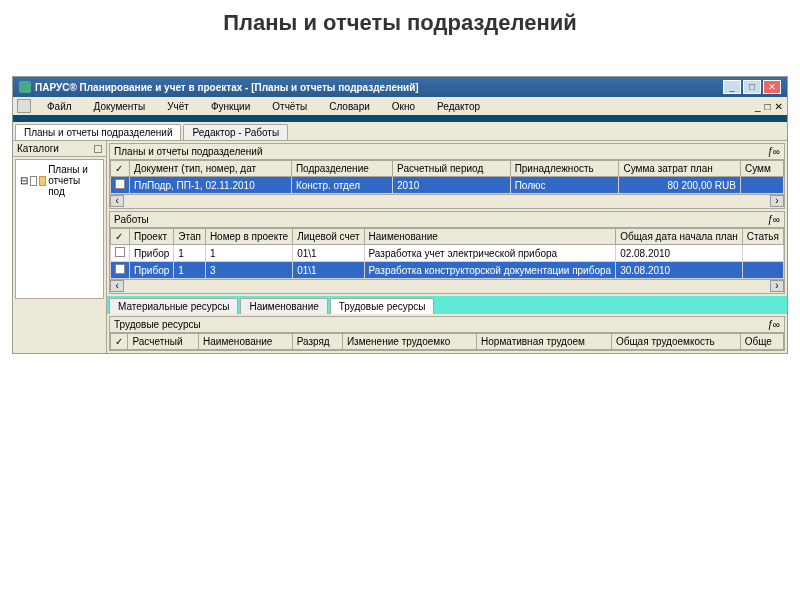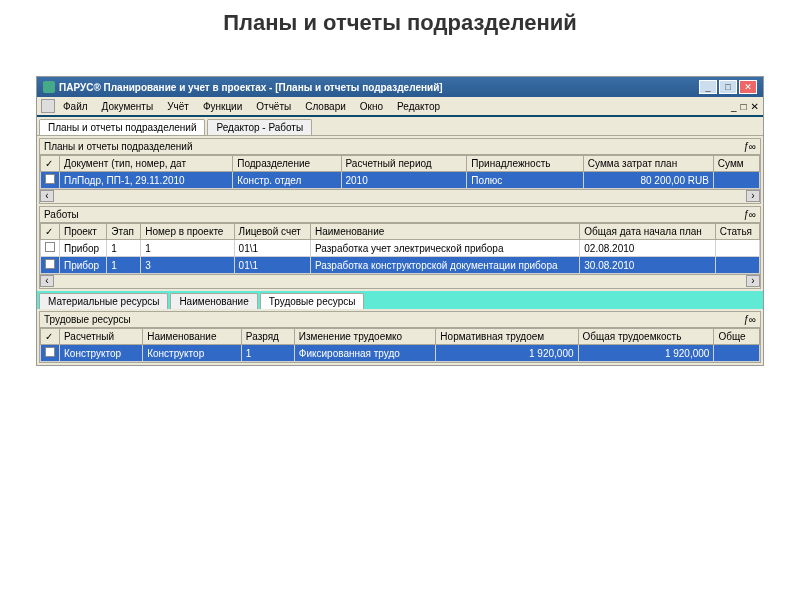--- a/index.html
+++ b/index.html
@@ -1,25 +1,25 @@
 <!DOCTYPE html>
 <html><head>
 <meta charset="utf-8">
 <style>
 *{box-sizing:border-box;margin:0;padding:0;font-family:Tahoma,Arial,sans-serif;font-size:10px}
 body{background:#fff}
 .page-title{text-align:center;font-size:22px;color:#333;padding:10px 0 30px}
-.app{margin:10px 36px;border:1px solid #999}
+.app{margin:10px 12px;border:1px solid #999}
 .titlebar{background:linear-gradient(#3a6ea5,#2a5a8f);color:#fff;padding:3px 6px;display:flex;align-items:center;gap:4px}
 .tb-logo{width:12px;height:12px;background:#4a8;border-radius:2px}
 .tb-title{flex:1;font-weight:bold}
 .tb-btns{display:flex;gap:2px}
 .tb-btn{width:18px;height:14px;background:#cde;border:1px solid #fff;color:#333;text-align:center;line-height:12px;font-size:9px}
 .tb-btn.close{background:#e66;color:#fff}
-.menubar{background:#ece9d8;border-bottom:2px solid #0c4a6e;padding:2px 4px;display:flex;align-items:center;gap:2px}
+.menubar{background:#ece9d8;border-bottom:7px solid #0c4a6e;padding:2px 4px;display:flex;align-items:center;gap:10px}
 .m-ico{width:14px;height:14px;background:#ddd;border:1px solid #999}
 .m-item{padding:1px 6px}
 .m-right{margin-left:auto;display:flex;gap:4px}
 .tabs{background:#ece9d8;display:flex;padding:2px 2px 0;border-bottom:1px solid #aca899}
 .tab{background:#fff;border:1px solid #aca899;border-bottom:none;padding:2px 8px;margin-right:2px;border-radius:2px 2px 0 0}
 .tab.inactive{background:#f0f0f0}
 .body{display:flex;background:#ece9d8}
 .sidebar{width:130px;background:#ece9d8;border-right:1px solid #aca899;padding:0}
 .side-hdr{background:#ece9d8;padding:2px 4px;border-bottom:1px solid #aca899;display:flex;justify-content:space-between;align-items:center}
 .side-ctl{width:8px;height:8px;border:1px solid #888}
@@ -75,40 +75,54 @@
    <span>_</span>
    <span>□</span>
    <span>✕</span>
   </div>
  </div>
  <div class="tabs">
   <div class="tab">Планы и отчеты подразделений</div>
   <div class="tab inactive">Редактор - Работы</div>
  </div>
  <div class="body">
+  <div class="sidebar">
+   <div class="side-hdr">
+    <span>Каталоги</span>
+    <span class="side-ctl"></span>
+   </div>
+   <div class="tree">
+    <div class="tree-item">
+     <span>⊟</span>
+     <span class="tree-ck"></span>
+     <span class="tree-fold"></span>
+     <span>Планы и отчеты под</span>
+    </div>
+   </div>
+  </div>
   <div class="main">
    <div class="panel">
     <div class="panel-hdr">
      <span class="panel-title">Планы и отчеты подразделений</span>
      <span class="fx">ƒ∞</span>
     </div>
     <table class="grid">
      <tbody>
               <tr>
       <th class="chk">✓</th>
       <th>Документ (тип, номер, дат</th>
       <th>Подразделение</th>
       <th>Расчетный период</th>
       <th>Принадлежность</th>
       <th class="right-align">Сумма затрат план</th>
       <th>Сумм</th>
      </tr>
      <tr class="sel">
       <td class="chk"><span class="chkbox"></span></td>
-      <td>ПлПодр, ПП-1, 29.11.2010</td>
+      <td>ПлПодр, ПП-1, 02.11.2010</td>
       <td>Констр. отдел</td>
       <td>2010</td>
       <td>Полюс</td>
       <td class="right-align">80 200,00 RUB</td>
       <td></td>
      </tr>
     </tbody>
           </table>
     <div class="scroll">
             <div class="sc-l">‹</div>
@@ -177,29 +191,19 @@
               <tr>
       <th class="chk">✓</th>
       <th>Расчетный</th>
       <th>Наименование</th>
       <th>Разряд</th>
       <th>Изменение трудоемко</th>
       <th class="right-align">Нормативная трудоем</th>
       <th class="right-align">Общая трудоемкость</th>
       <th>Обще</th>
      </tr>
-     <tr class="sel">
-      <td class="chk"><span class="chkbox"></span></td>
-      <td>Конструктор</td>
-      <td>Конструктор</td>
-      <td>1</td>
-      <td>Фиксированная трудо</td>
-      <td class="right-align">1 920,000</td>
-      <td class="right-align">1 920,000</td>
-      <td></td>
-     </tr>
     </tbody>
           </table>
    </div>
 
   </div>
  </div>
 </div>
 
 </body></html>

